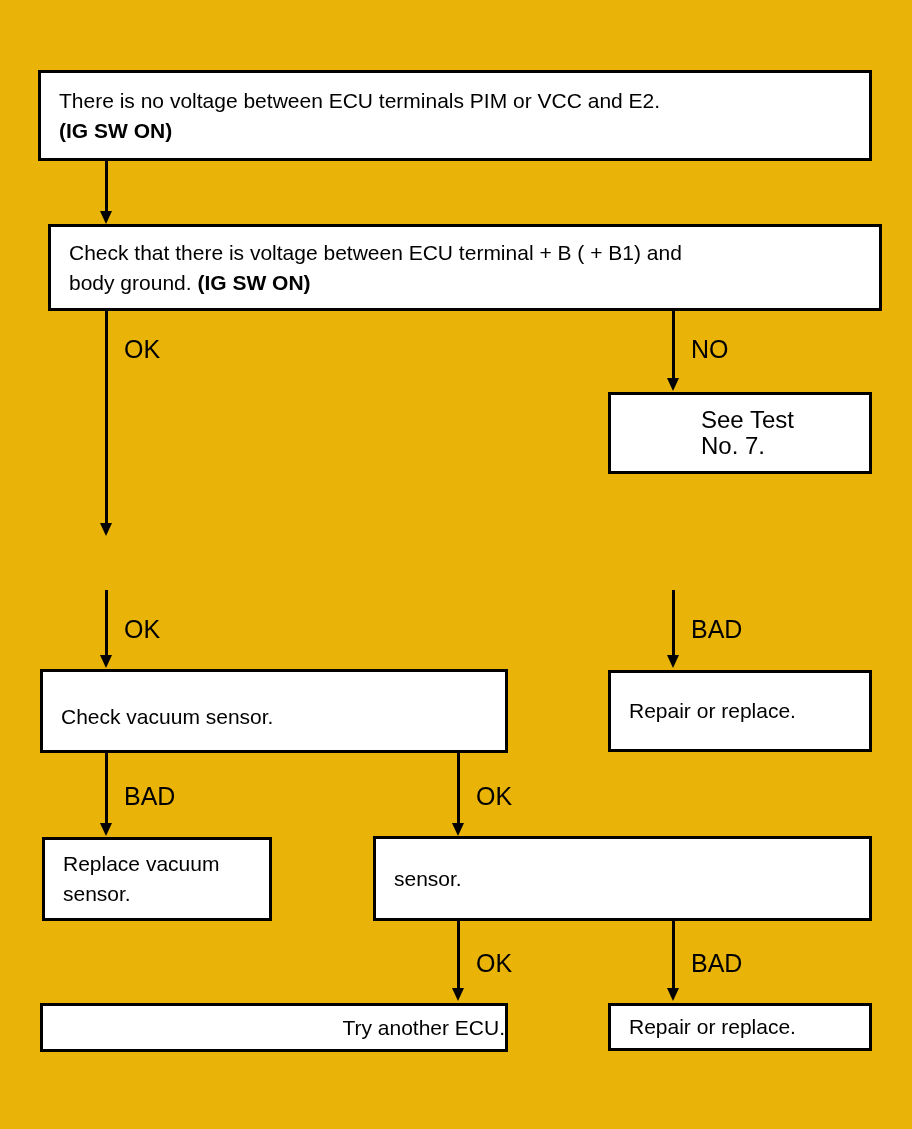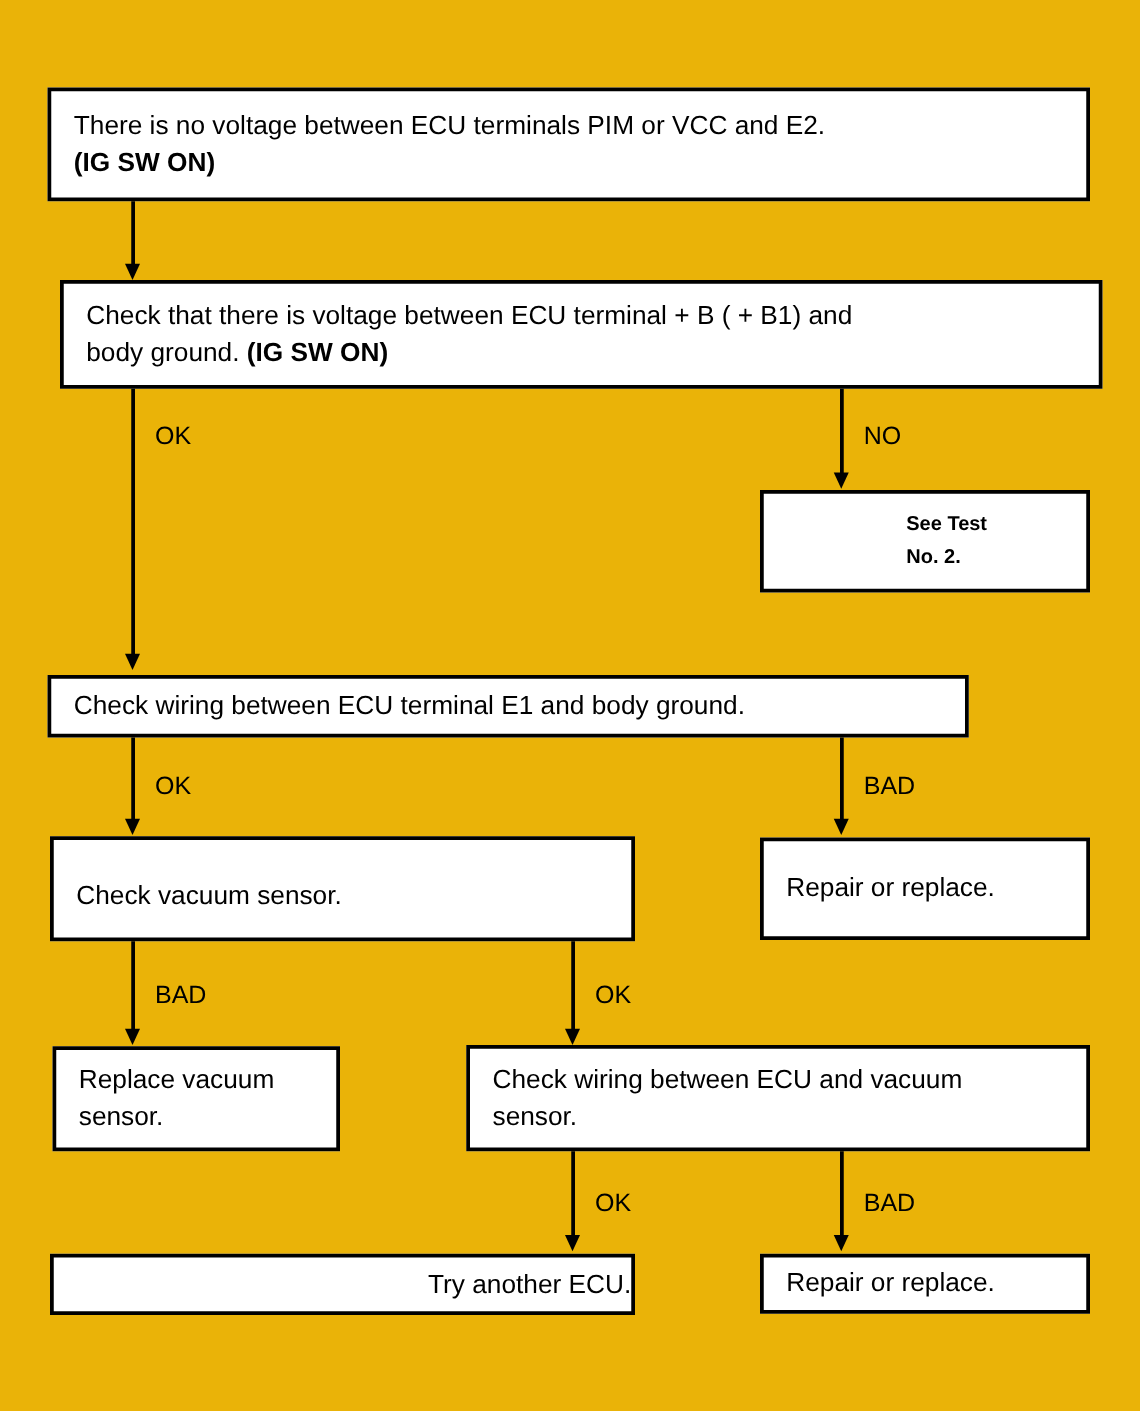--- a/index.html
+++ b/index.html
@@ -27,24 +27,24 @@
     flex-direction: column;
     justify-content: center;
   }
   .node .line {
     font-size: 21px;
     line-height: 30px;
     white-space: pre;
     padding-left: 18px;
   }
   .node.bold-note .line {
-    font-weight: bold;
-    font-size: 16px;
+    font-weight: normal;
+    font-size: 24px;
     line-height: 26px;
-    padding-left: 114px;
+    padding-left: 90px;
   }
   .seg {
     display: inline;
   }
   .seg.b { font-weight: bold; }
 
   
   .vline {
     position: absolute;
     width: 3px;
@@ -53,21 +53,21 @@
   .arrowhead {
     position: absolute;
     width: 0;
     height: 0;
     border-left: 6px solid transparent;
     border-right: 6px solid transparent;
     border-top: 13px solid #000000;
   }
   .edge-label {
     position: absolute;
-    font-size: 20px;
+    font-size: 25px;
     line-height: 21px;
     white-space: pre;
   }
 </style>
 </head>
 <body>
 
 <div id="chart">
 
   <div class="node" style="left:38px; top:70px; width:834px; height:91px;">
@@ -86,26 +86,23 @@
   <div class="vline" style="left:105px; top:311px; height:215px;"></div>
   <div class="arrowhead" style="left:100px; top:523px;"></div>
   <div class="edge-label" style="left:124px; top:339px;">OK</div>
 
   <div class="vline" style="left:672px; top:311px; height:70px;"></div>
   <div class="arrowhead" style="left:667px; top:378px;"></div>
   <div class="edge-label" style="left:691px; top:339px;text-align:center;">NO</div>
 
   <div class="node bold-note" style="left:608px; top:392px; width:264px; height:82px;">
     <div class="line">See Test</div>
-    <div class="line">No. 2.</div>
+    <div class="line">No. 7.</div>
   </div>
 
-  <div class="node" style="left:38px; top:540px; width:737px; height:50px;">
-    <div class="line">Check wiring between ECU terminal E1 and body ground.</div>
-  </div>
 
   <div class="vline" style="left:105px; top:590px; height:67px;"></div>
   <div class="arrowhead" style="left:100px; top:655px;"></div>
   <div class="edge-label" style="left:124px; top:619px;">OK</div>
 
   <div class="vline" style="left:672px; top:590px; height:67px;"></div>
   <div class="arrowhead" style="left:667px; top:655px;"></div>
   <div class="edge-label" style="left:691px; top:619px;">BAD</div>
 
   <div class="node" style="left:40px; top:669px; width:468px; height:84px; justify-content:center;">
@@ -123,21 +120,20 @@
   <div class="vline" style="left:457px; top:753px; height:73px;"></div>
   <div class="arrowhead" style="left:452px; top:823px;"></div>
   <div class="edge-label" style="left:476px; top:786px;">OK</div>
 
   <div class="node" style="left:42px; top:837px; width:230px; height:84px;">
     <div class="line">Replace vacuum</div>
     <div class="line">sensor.</div>
   </div>
 
   <div class="node" style="left:373px; top:836px; width:499px; height:85px;">
-    <div class="line">Check wiring between ECU and vacuum</div>
     <div class="line">sensor.</div>
   </div>
 
   <div class="vline" style="left:457px; top:921px; height:69px;"></div>
   <div class="arrowhead" style="left:452px; top:988px;"></div>
   <div class="edge-label" style="left:476px; top:953px;">OK</div>
 
   <div class="vline" style="left:672px; top:921px; height:69px;"></div>
   <div class="arrowhead" style="left:667px; top:988px;"></div>
   <div class="edge-label" style="left:691px; top:953px;">BAD</div>

